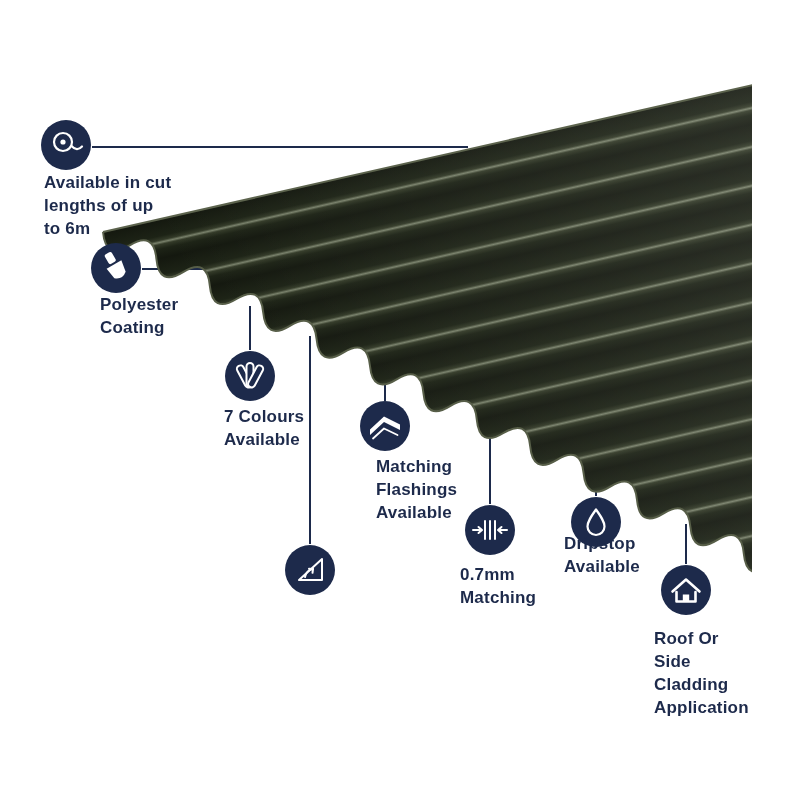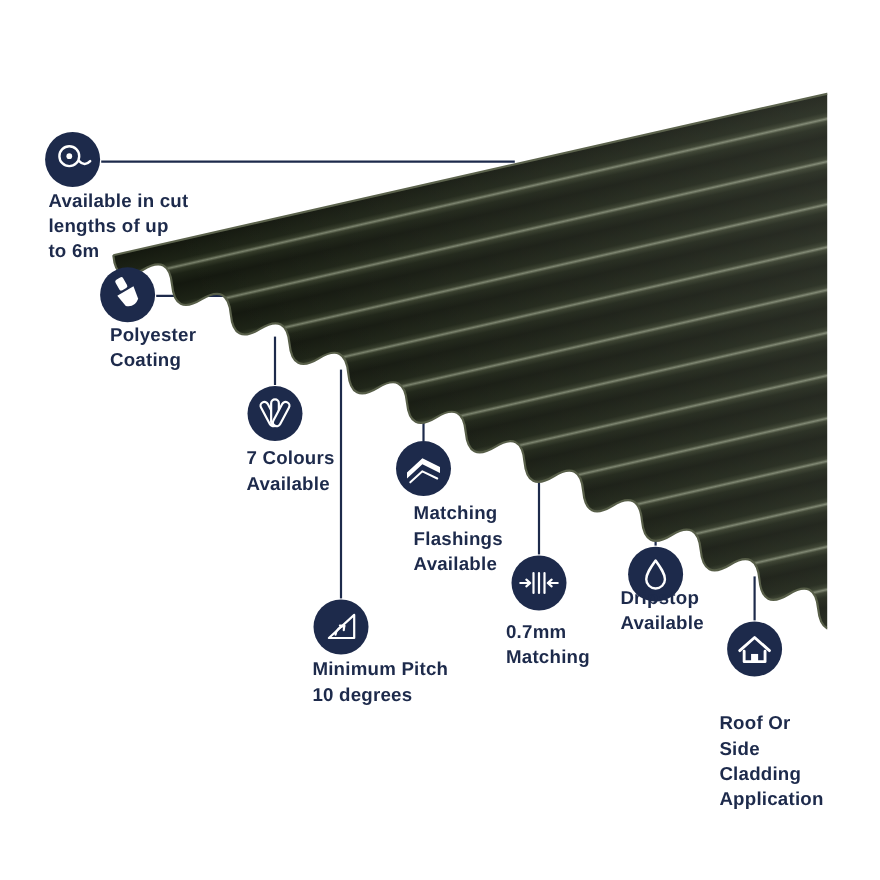--- a/index.html
+++ b/index.html
@@ -12,21 +12,21 @@
     position:absolute;color:var(--navy,#1d2a4b);font-size:17px;font-weight:600;
     line-height:1.35;letter-spacing:.2px;white-space:pre-line;
   }
   .lbl-1{left:44px;top:172px;}
   .lbl-2{left:100px;top:294px;}
   .lbl-3{left:224px;top:406px;}
   .lbl-4{left:376px;top:456px;}
   .lbl-5{left:284px;top:598px;}
   .lbl-6{left:460px;top:564px;}
   .lbl-7{left:564px;top:533px;}
-  .lbl-8{left:654px;top:628px;margin-top:19px;}
+  .lbl-8{left:654px;top:628px;}
   .connector{stroke:var(--navy,#1d2a4b);stroke-width:2;fill:none;}
   .badge{fill:var(--navy,#1d2a4b);}
   .glyph{stroke:#ffffff;fill:none;stroke-linecap:round;stroke-linejoin:round;}
   .glyph-fill{fill:#ffffff;stroke:none;}
   .swatch{fill:var(--navy,#1d2a4b);stroke:#ffffff;stroke-width:2;}
 </style>
 </head>
 <body>
 
 <div class="canvas">
@@ -164,22 +164,20 @@
   <div class="lbl lbl-1">Available in cut
 lengths of up
 to 6m</div>
   <div class="lbl lbl-2">Polyester
 Coating</div>
   <div class="lbl lbl-3">7 Colours
 Available</div>
   <div class="lbl lbl-4">Matching
 Flashings
 Available</div>
-  <div class="lbl lbl-5">Minimum Pitch
-10 degrees</div>
   <div class="lbl lbl-6">0.7mm
 Matching</div>
   <div class="lbl lbl-7">Dripstop
 Available</div>
   <div class="lbl lbl-8">Roof Or Side
 Cladding
 Application</div>
 </div>
 
 </body></html>

